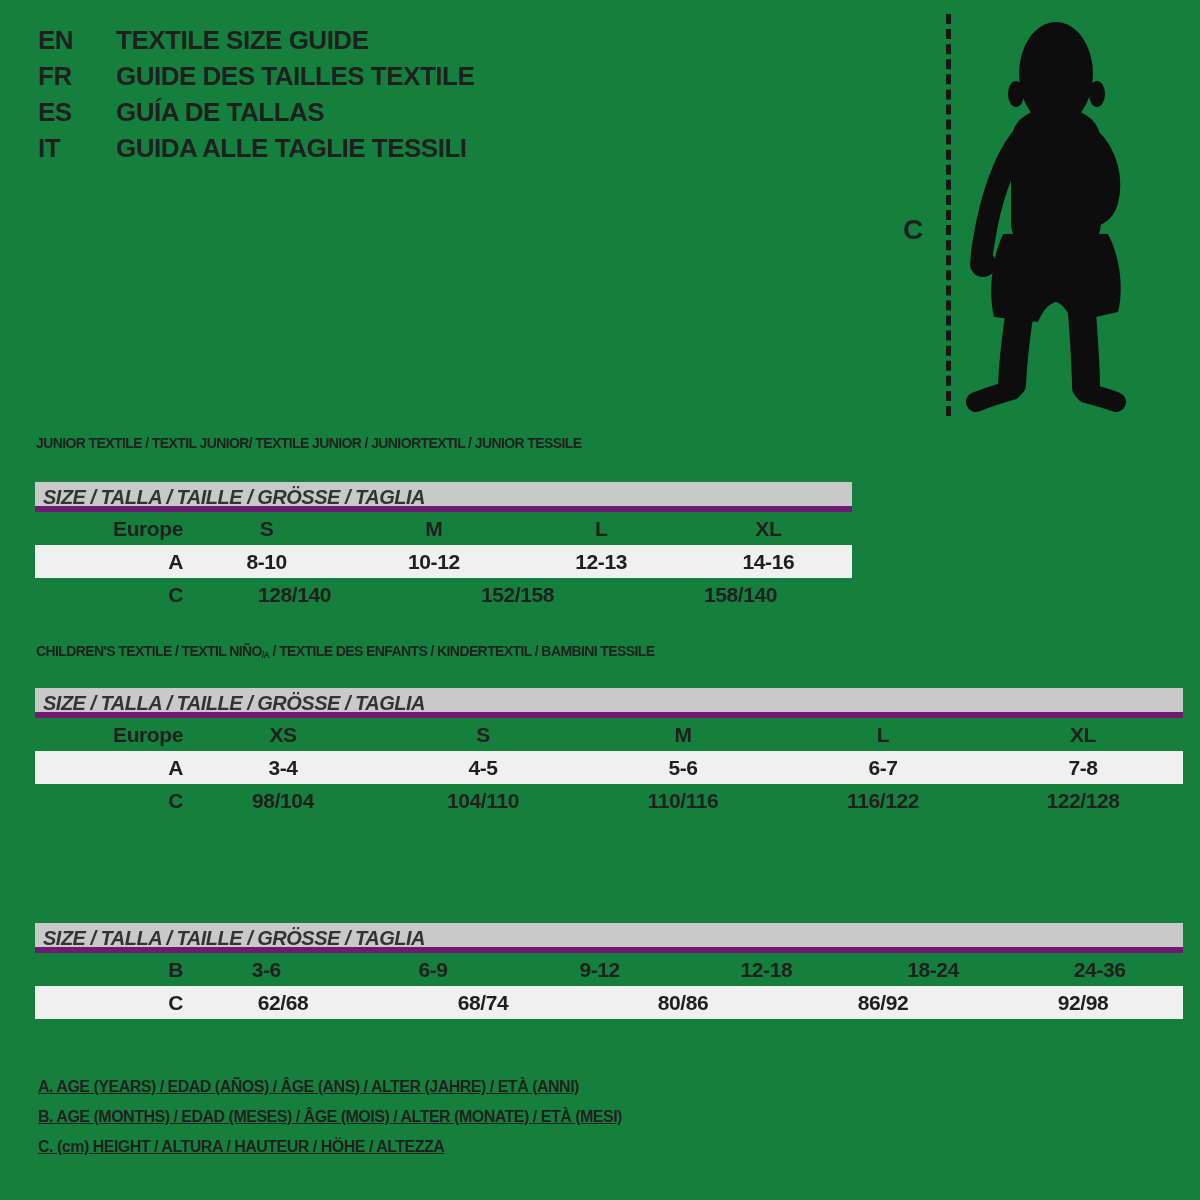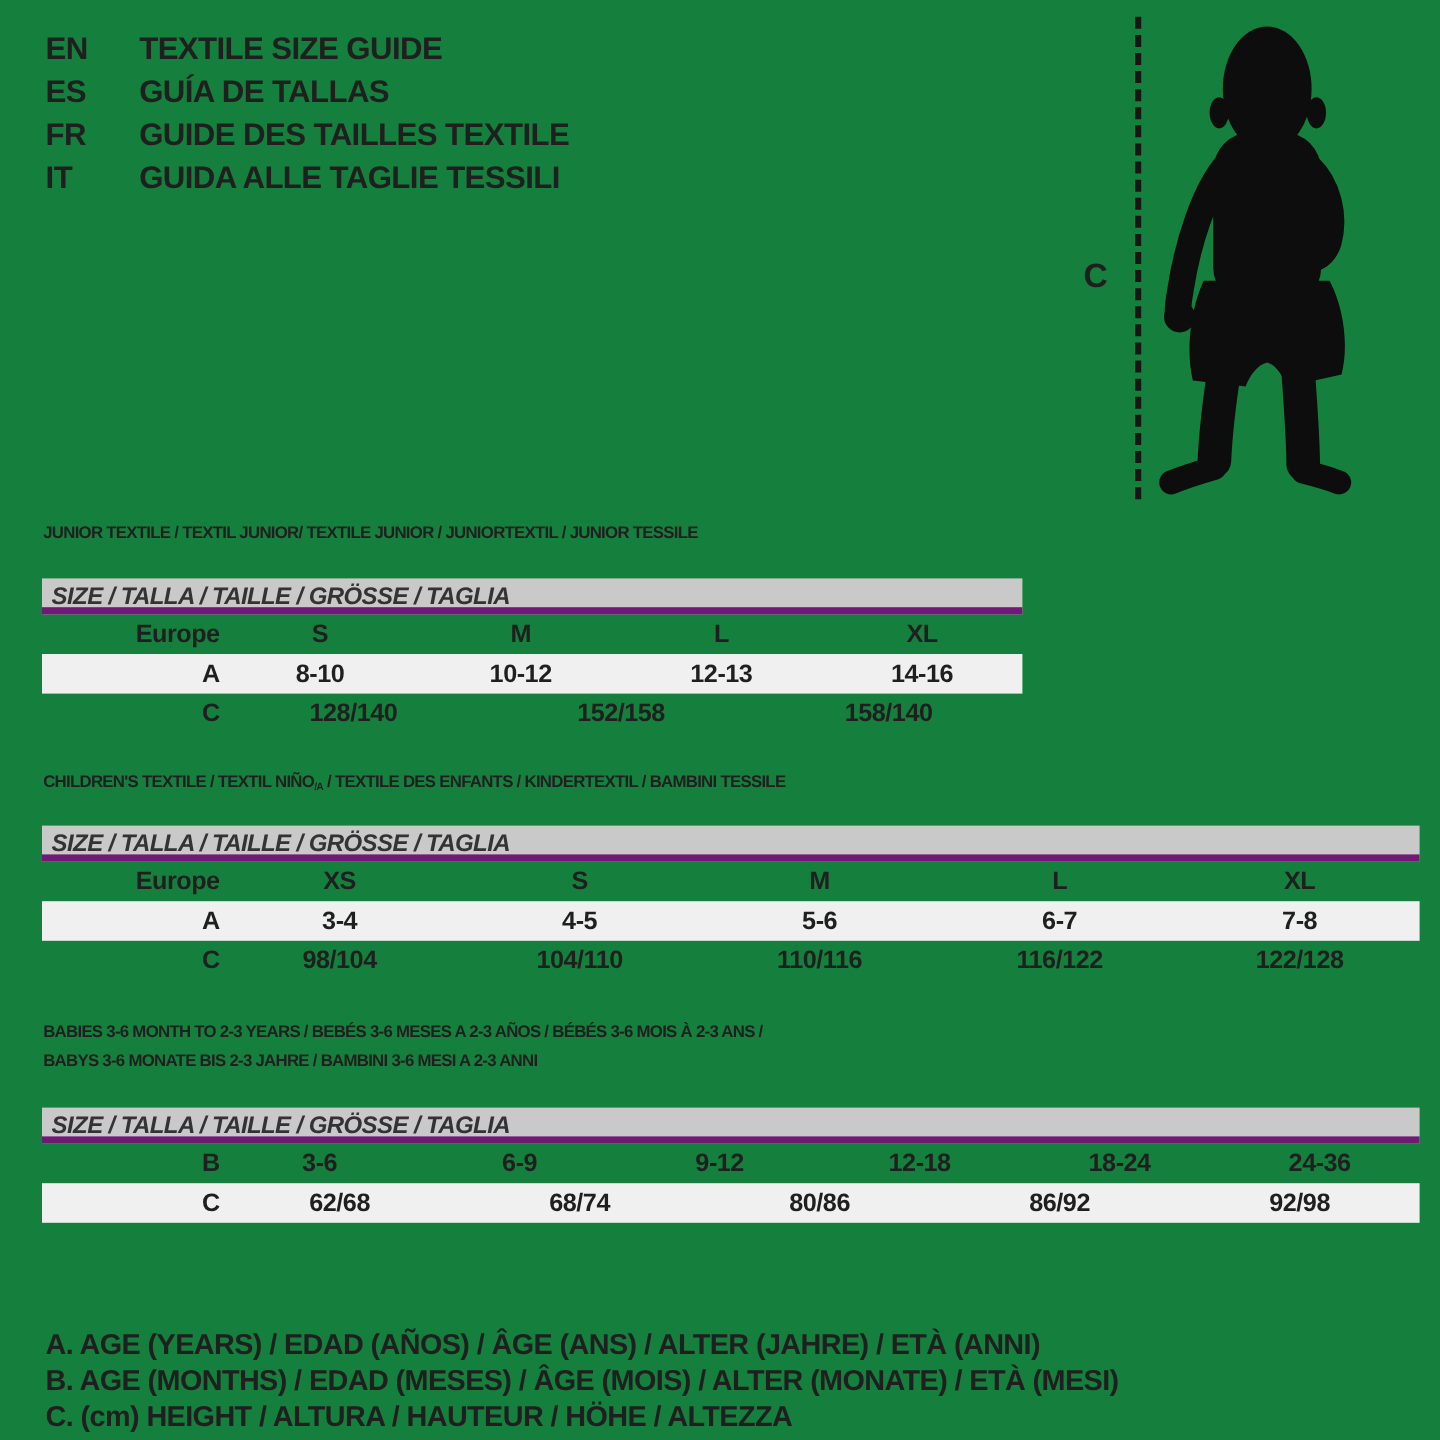--- a/index.html
+++ b/index.html
@@ -26,40 +26,40 @@
   .band { height:30px; line-height:30px; background:var(--band,#c9c9c9);
     color:#333; font-size:20px; letter-spacing:-0.5px; padding-left:8px;
     border-bottom:6px solid #701a75; box-sizing:border-box;font-style:italic; }
   .trow { display:flex; height:33px; line-height:33px; font-size:21px; letter-spacing:-0.4px; }
   .trow.shaded { background:var(--stripe,#f0f0f0); }
   .tlabel { width:100px; padding-left:8px; box-sizing:border-box; text-align:right;margin-left:48px; }
   .tcell { flex:1; text-align:center; }
   .w-junior { width:817px; }
   .w-wide { width:1148px; }
   
-  .legend { position:absolute; left:38px; top:1106px; font-size:24px;
-    letter-spacing:-0.5px; line-height:30px; }
+  .legend { position:absolute; left:38px; top:1072px; font-size:16px;
+    letter-spacing:-0.5px; line-height:30px;text-decoration:underline; }
 </style>
 </head>
 <body>
 
 <div class="page">
 
   <div class="lang-block">
     <div class="lang-row">
       <span class="lang-code">EN</span>
       <span>TEXTILE SIZE GUIDE</span>
     </div>
     <div class="lang-row">
+      <span class="lang-code">FR</span>
+      <span>GUIDE DES TAILLES TEXTILE</span>
+    </div>
+    <div class="lang-row">
       <span class="lang-code">ES</span>
       <span>GUÍA DE TALLAS</span>
-    </div>
-    <div class="lang-row">
-      <span class="lang-code">FR</span>
-      <span>GUIDE DES TAILLES TEXTILE</span>
     </div>
     <div class="lang-row">
       <span class="lang-code">IT</span>
       <span>GUIDA ALLE TAGLIE TESSILI</span>
     </div>
   </div>
 
   <div class="figure-label">C</div>
   <div class="measure-line"></div>
   <svg class="toddler" width="178" height="405" viewBox="0 0 178 405" xmlns="http://www.w3.org/2000/svg">
@@ -140,24 +140,20 @@
       <div class="trow">
         <div class="tlabel">C</div>
         <div class="tcell">98/104</div>
         <div class="tcell">104/110</div>
         <div class="tcell">110/116</div>
         <div class="tcell">116/122</div>
         <div class="tcell">122/128</div>
       </div>
     </div>
 
-  <div class="sec-title" style="top:851px;">
-    <span>BABIES 3-6 MONTH TO 2-3 YEARS / BEBÉS 3-6 MESES A 2-3 AÑOS / BÉBÉS 3-6 MOIS À 2-3 ANS /</span>
-    <span class="title-line2">BABYS 3-6 MONATE BIS 2-3 JAHRE / BAMBINI 3-6 MESI A 2-3 ANNI</span>
-  </div>
   <div class="size-table w-wide" style="top:923px;">
       <div class="band">SIZE / TALLA / TAILLE / GRÖSSE / TAGLIA</div>
       <div class="trow">
         <div class="tlabel">B</div>
         <div class="tcell">3-6</div>
         <div class="tcell">6-9</div>
         <div class="tcell">9-12</div>
         <div class="tcell">12-18</div>
         <div class="tcell">18-24</div>
         <div class="tcell">24-36</div>

